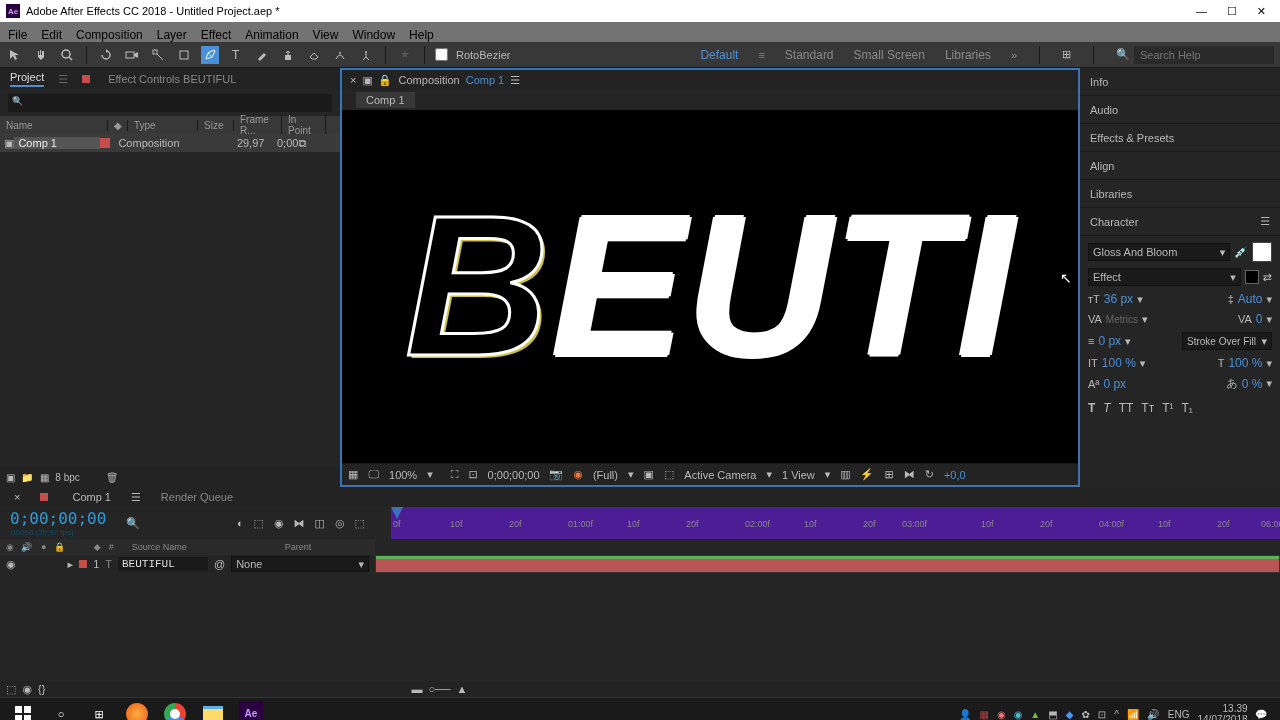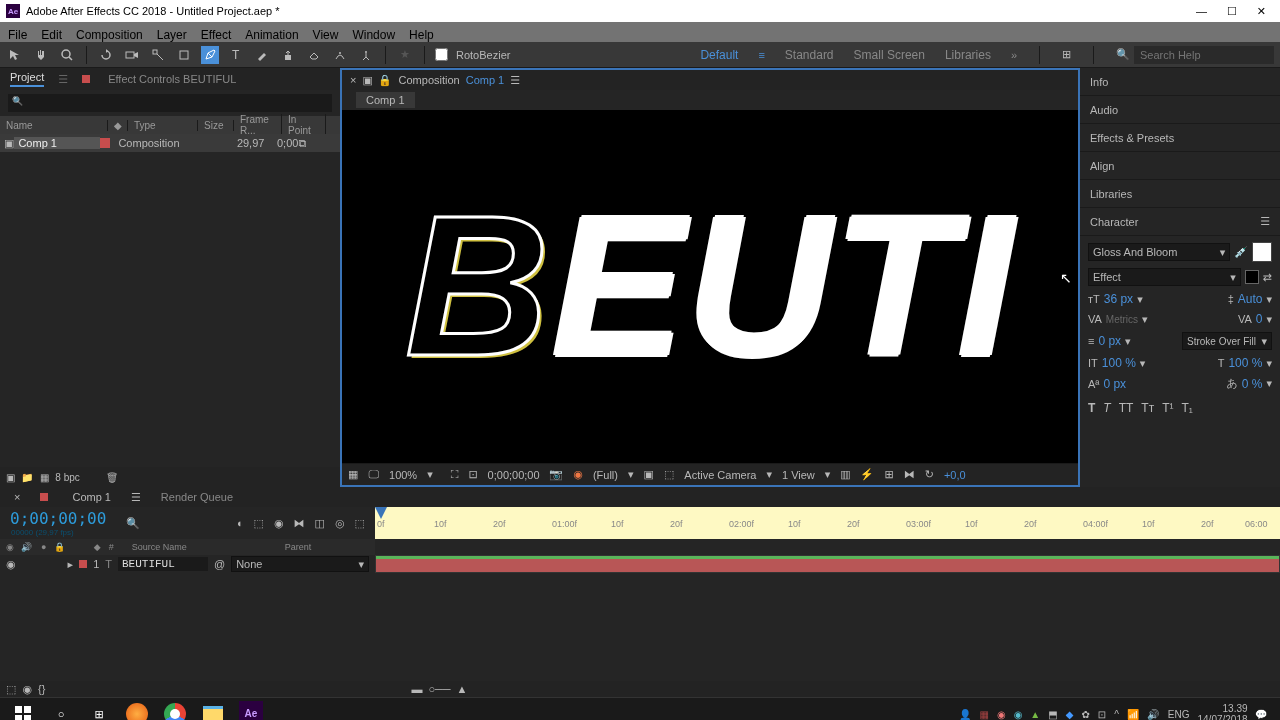--- a/index.html
+++ b/index.html
@@ -69,21 +69,21 @@
 .blue-val { color: #4a90d9; font-size: 12px; text-align: right; }
 .swatch { width: 20px; height: 20px; }
 .char-icons-row { display: flex; gap: 8px; margin-top: 4px; font-size: 12px; }
 
 .timeline-area { height: 210px; background: #252525; display: flex; flex-direction: column; }
 .tl-tabs { height: 20px; background: #232323; display: flex; align-items: center; padding: 0 14px; gap: 20px; font-size: 11px; }
 .tl-tabs .red-sq { width: 8px; height: 8px; background: #c74d4d; }
 .tl-top { height: 32px; display: flex; align-items: center; }
 .timecode { color: #2d9cdb; font-size: 16px; font-family: monospace; padding: 0 10px; }
 .tl-icons { display: flex; gap: 10px; padding: 0 10px; margin-left: auto; }
-.ruler { height: 22px; background: #fef9c3; position: relative; display: flex; align-items: flex-end; }
+.ruler { height: 22px; background: #4c1d95; position: relative; display: flex; align-items: flex-end; margin-left: 16px; }
 .ruler .tick { position: absolute; top: 12px; font-size: 9px; color: #888; }
 .playhead { position: absolute; left: 0; top: 0; width: 12px; height: 12px; background: #3a74b8; clip-path: polygon(0 0, 100% 0, 50% 100%); }
 .layer-header { height: 16px; display: flex; align-items: center; font-size: 9px; padding: 0 6px; gap: 8px; background: #2a2a2a; color: #888; }
 .layer-row { height: 18px; display: flex; align-items: center; padding: 0 6px; gap: 6px; font-size: 11px; }
 .layer-name-box { background: #1a1a1a; padding: 1px 4px; color: #ddd; width: 90px; font-family: Liberation Mono, monospace; }
 .track-area { flex: 1; background: #1f1f1f; }
 .track-bar { height: 18px; background: linear-gradient(to bottom, #5ab55a 0, #5ab55a 3px, #b85656 3px, #b85656 100%); border: 1px solid #333; }
 .tl-footer { height: 16px; background: #232323; display: flex; align-items: center; padding: 0 6px; gap: 6px; }
 
 .taskbar { height: 33px; background: #1a1a1a; display: flex; align-items: center; padding: 0 4px; border-top: 1px solid #333; }
@@ -445,21 +445,21 @@
           <div class="playhead"></div>
           <span class="tick" style="left:2px">0f</span>
           <span class="tick" style="left:59px">10f</span>
           <span class="tick" style="left:118px">20f</span>
           <span class="tick" style="left:177px">01:00f</span>
           <span class="tick" style="left:236px">10f</span>
           <span class="tick" style="left:295px">20f</span>
           <span class="tick" style="left:354px">02:00f</span>
           <span class="tick" style="left:413px">10f</span>
           <span class="tick" style="left:472px">20f</span>
-          <span class="tick" style="left:531px">03:00f</span>
+          <span class="tick" style="left:511px">03:00f</span>
           <span class="tick" style="left:590px">10f</span>
           <span class="tick" style="left:649px">20f</span>
           <span class="tick" style="left:708px">04:00f</span>
           <span class="tick" style="left:767px">10f</span>
           <span class="tick" style="left:826px">20f</span>
           <span class="tick" style="left:870px">06:00</span>
         </div>
       </div>
       <div style="height:16px"></div>
       <div class="track-area">

